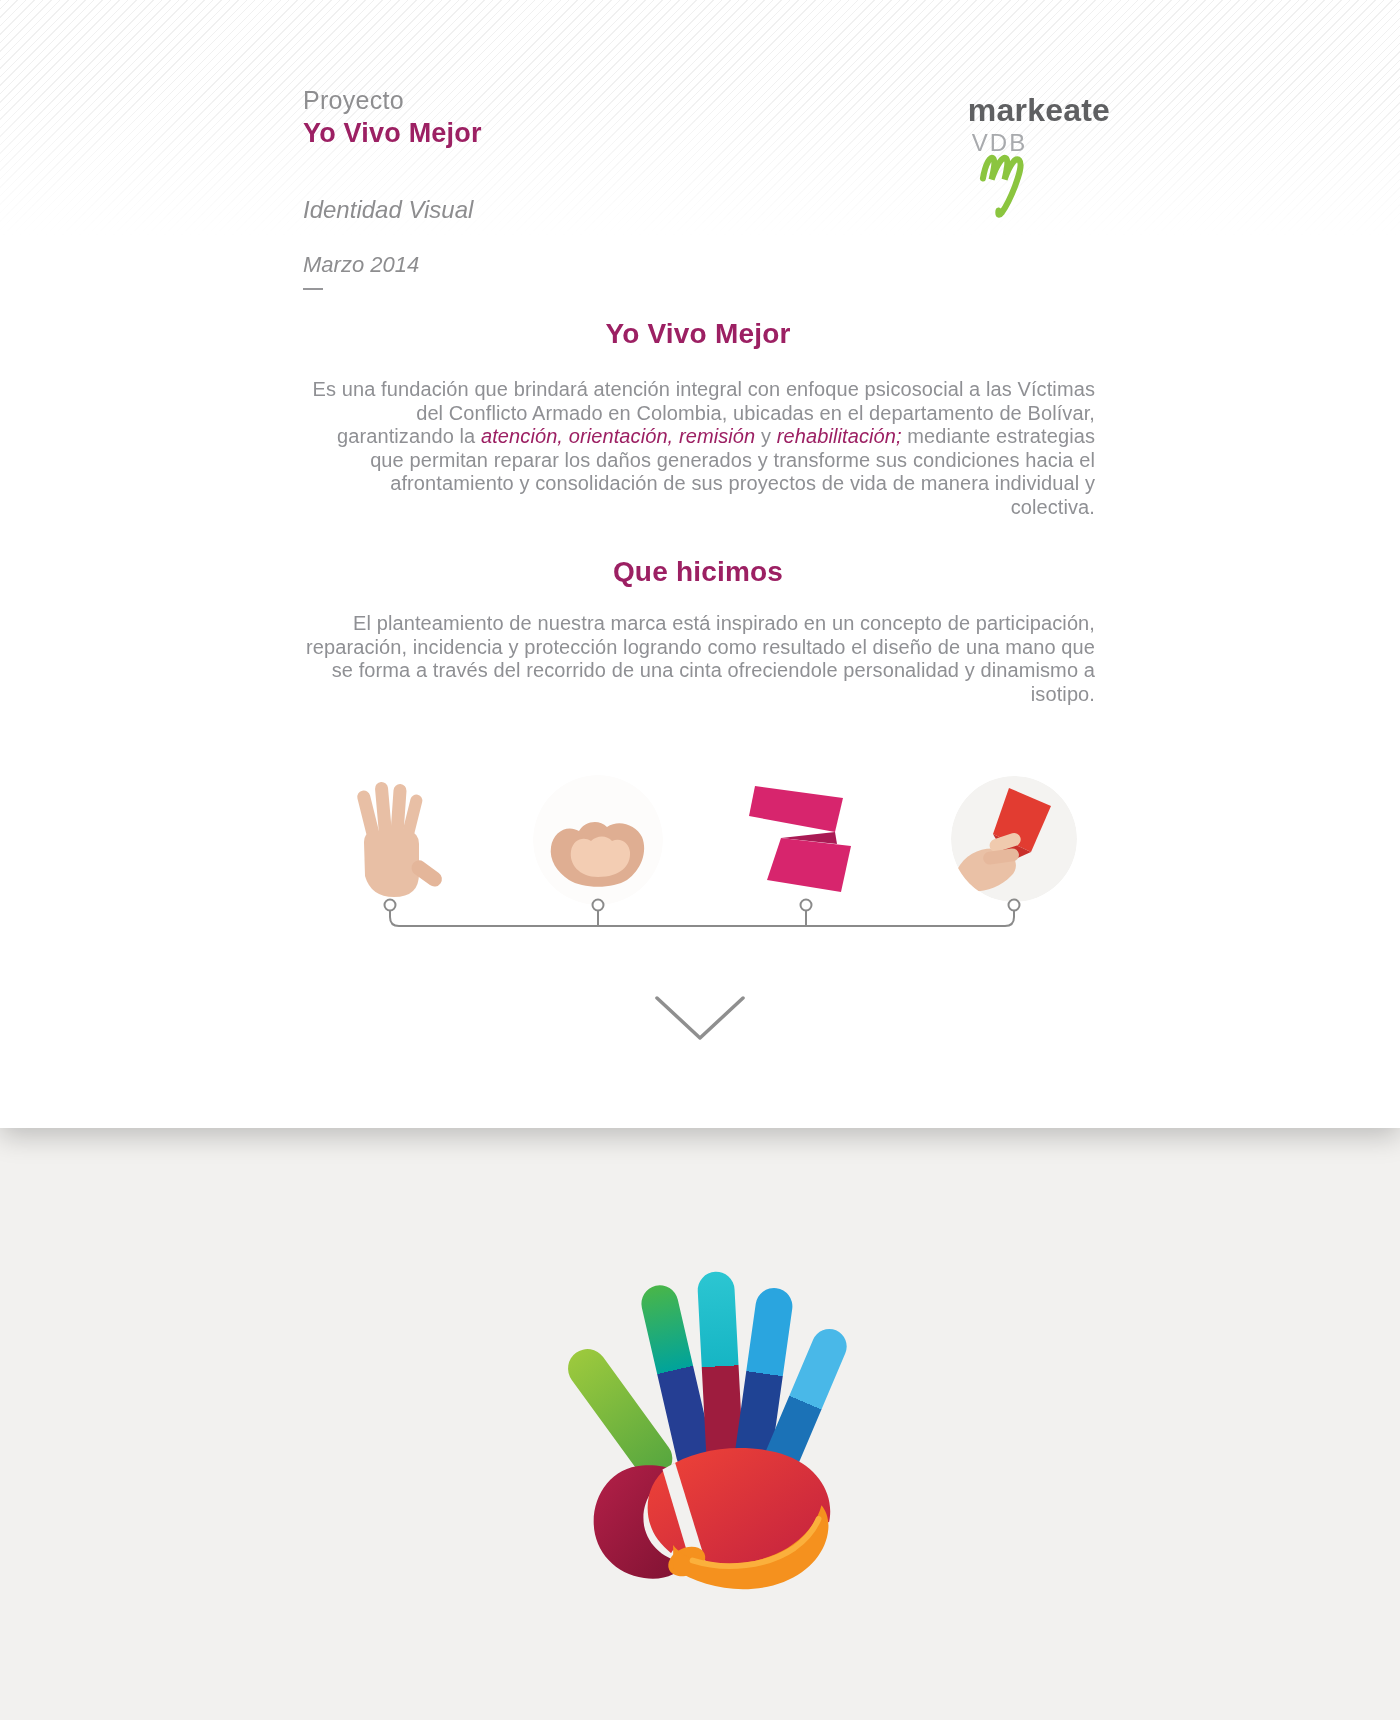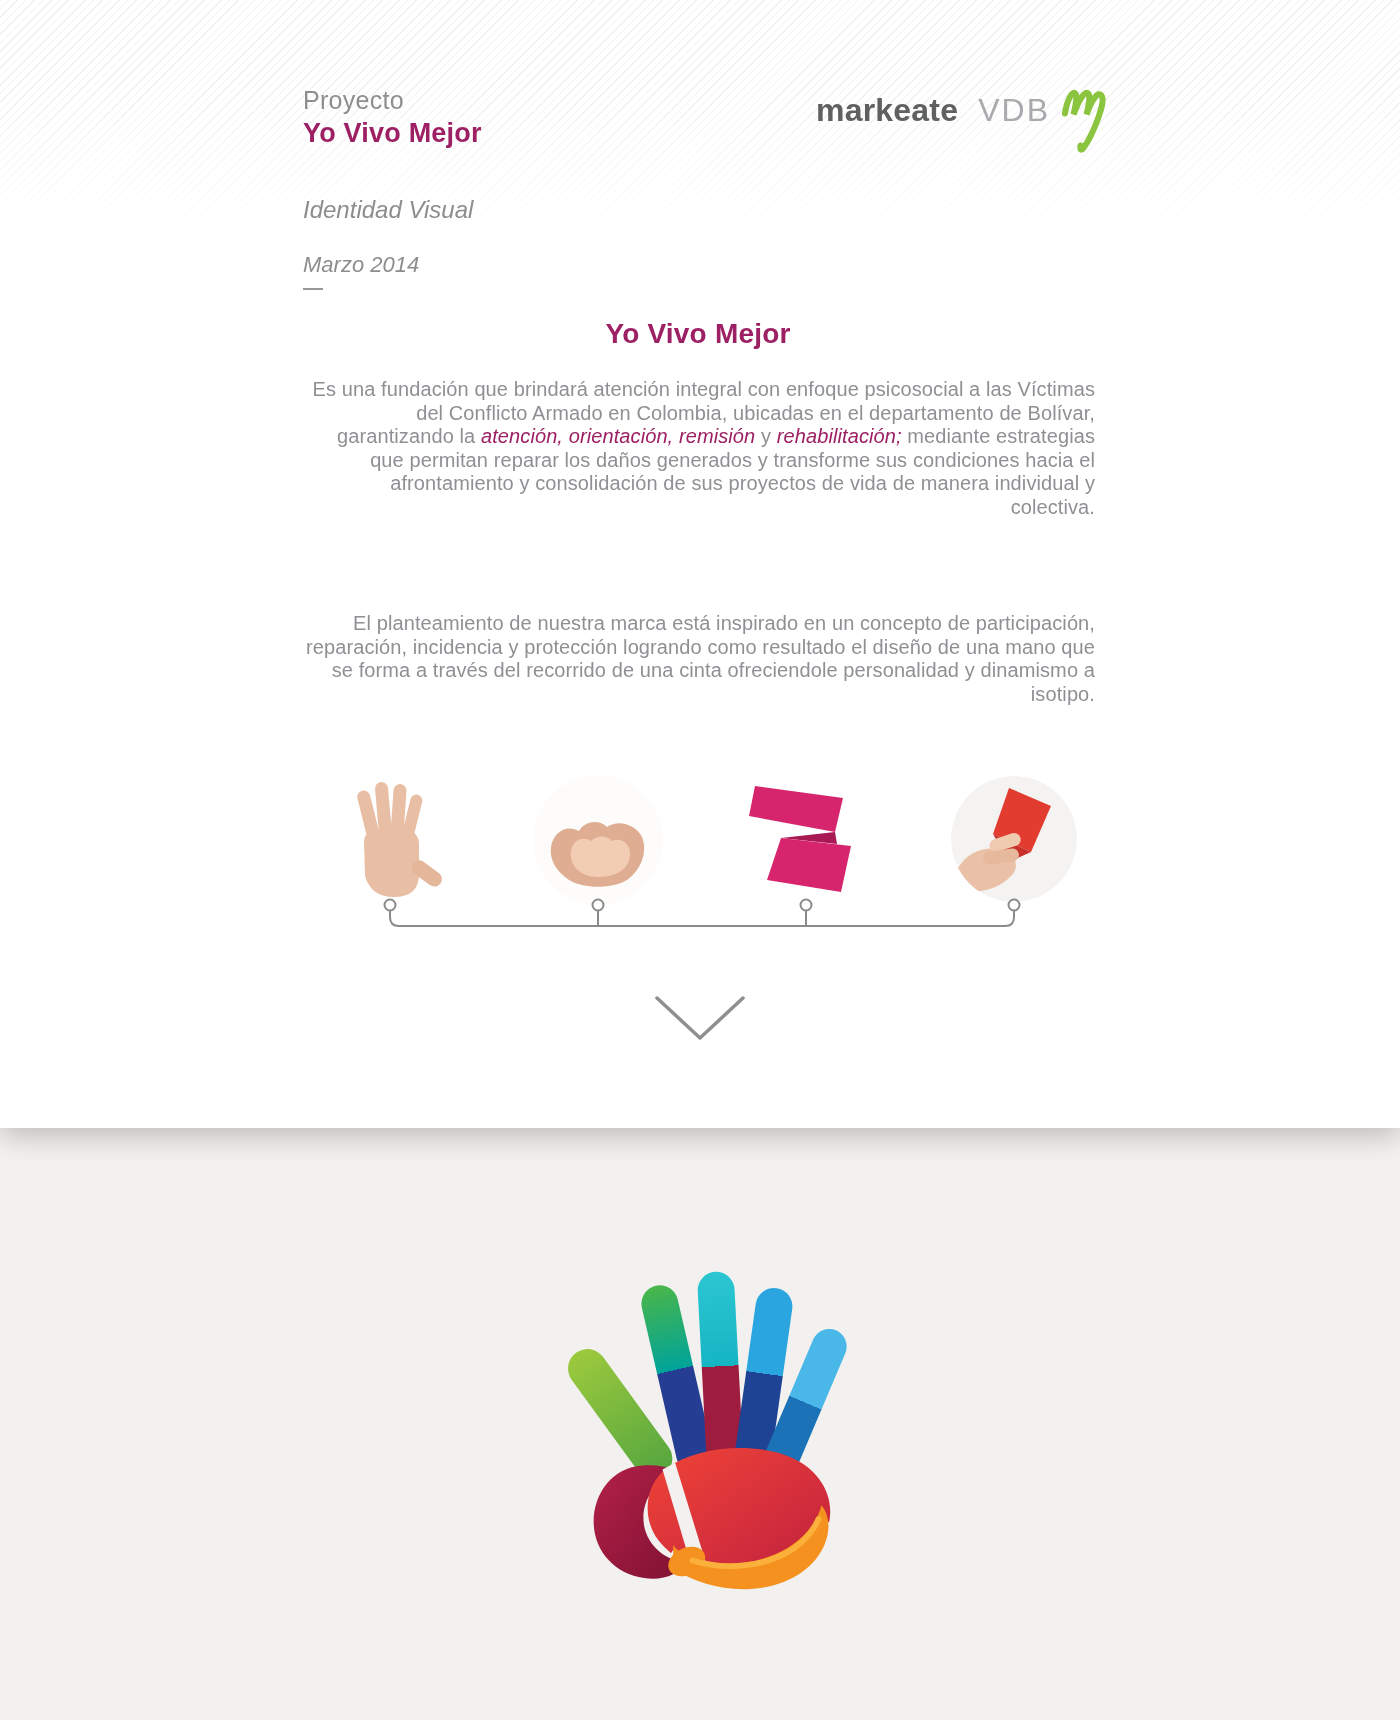--- a/index.html
+++ b/index.html
@@ -8,23 +8,23 @@
   
   .top{position:absolute;left:0;top:0;width:1400px;height:1128px;background:#ffffff;
        box-shadow:0 8px 26px rgba(0,0,0,.22);z-index:2;}
   .hatch{position:absolute;left:0;top:0;width:100%;height:250px;
          background:repeating-linear-gradient(135deg,rgba(150,150,150,.14) 0 1px,transparent 1px 6px);
          -webkit-mask-image:linear-gradient(#000 35%,transparent 95%);
          mask-image:linear-gradient(#000 35%,transparent 95%);}
   .project-block{position:absolute;left:303px;top:86px;line-height:1.15;}
   .project-label{font-size:25px;color:#8e8e90;letter-spacing:.3px;}
   .project-name{font-size:27px;font-weight:bold;color:#9c2063;letter-spacing:.2px;margin-top:3px;}
-  .brand{position:absolute;right:290px;top:92px;display:flex;align-items:flex-start;}
+  .brand{position:absolute;right:290px;top:92px;display:flex;align-items:flex-start;flex-direction:column;}
   .brand-primary{font-size:32px;font-weight:bold;color:#5f6062;letter-spacing:.2px;}
-  .brand-secondary{font-size:32px;color:#a8aaad;letter-spacing:2px;margin-left:20px;}
+  .brand-secondary{font-size:24px;color:#a8aaad;letter-spacing:2px;margin-left:4px;}
   .brand-mark{width:52px;height:78px;margin-left:8px;margin-top:-14px;}
   .subtitle{position:absolute;left:303px;top:196px;font-size:24px;font-style:italic;color:#8d8d8f;}
   .date{position:absolute;left:303px;top:252px;font-size:22px;color:#8d8d8f;font-style:italic;}
   .date-rule{position:absolute;left:303px;top:288px;width:20px;height:2px;background:#97979a;}
   .sec-title{position:absolute;left:303px;width:790px;text-align:center;font-size:28px;
              font-weight:bold;color:#9c2063;letter-spacing:.2px;margin:0;}
   .t-intro{top:318px;} .t-process{top:556px;}
   .body-copy{position:absolute;left:303px;width:792px;font-size:20px;line-height:23.5px;
              color:#8f9094;letter-spacing:.1px;margin:0;text-align:right;}
   .b-intro{top:378px;} .b-process{top:612px;}
@@ -62,20 +62,21 @@
       </svg>
     </div>
 
     <div class="subtitle">Identidad Visual</div>
     <div class="date">Marzo 2014</div>
     <div class="date-rule"></div>
 
     <h2 class="sec-title t-intro">Yo Vivo Mejor</h2>
     <p class="body-copy b-intro"><span>Es una fundación que brindará atención integral con enfoque psicosocial a las Víctimas del Conflicto Armado en Colombia, ubicadas en el departamento de Bolívar, garantizando la </span><span class="hl">atención, orientación, remisión</span><span> y </span><span class="hl">rehabilitación;</span><span> mediante estrategias que permitan reparar los daños generados y transforme sus condiciones hacia el afrontamiento y consolidación de sus proyectos de vida de manera individual y colectiva.</span></p>
 
+    <h2 class="sec-title t-process">Que hicimos</h2>
     <p class="body-copy b-process">El planteamiento de nuestra marca está inspirado en un concepto de participación, reparación, incidencia y protección logrando como resultado el diseño de una mano que se forma a través del recorrido de una cinta ofreciendole personalidad y dinamismo a isotipo.</p>
 
     <div class="figure fig1">
       <svg viewBox="0 0 112 126" width="112" height="126">
         <g fill="#e8bfa5">
           <rect x="28" y="12" width="13" height="52" rx="6.5" transform="rotate(-14 34 38)"></rect>
           <rect x="43" y="4" width="13" height="58" rx="6.5" transform="rotate(-5 49 33)"></rect>
           <rect x="58" y="6" width="13" height="56" rx="6.5" transform="rotate(4 64 34)"></rect>
           <rect x="72" y="16" width="12" height="48" rx="6" transform="rotate(14 78 40)"></rect>
           <path d="M30,64 Q30,55 39,53 L75,53 Q85,55 85,66 L85,96 Q85,119 60,119 Q37,119 31,98 Z"></path>

